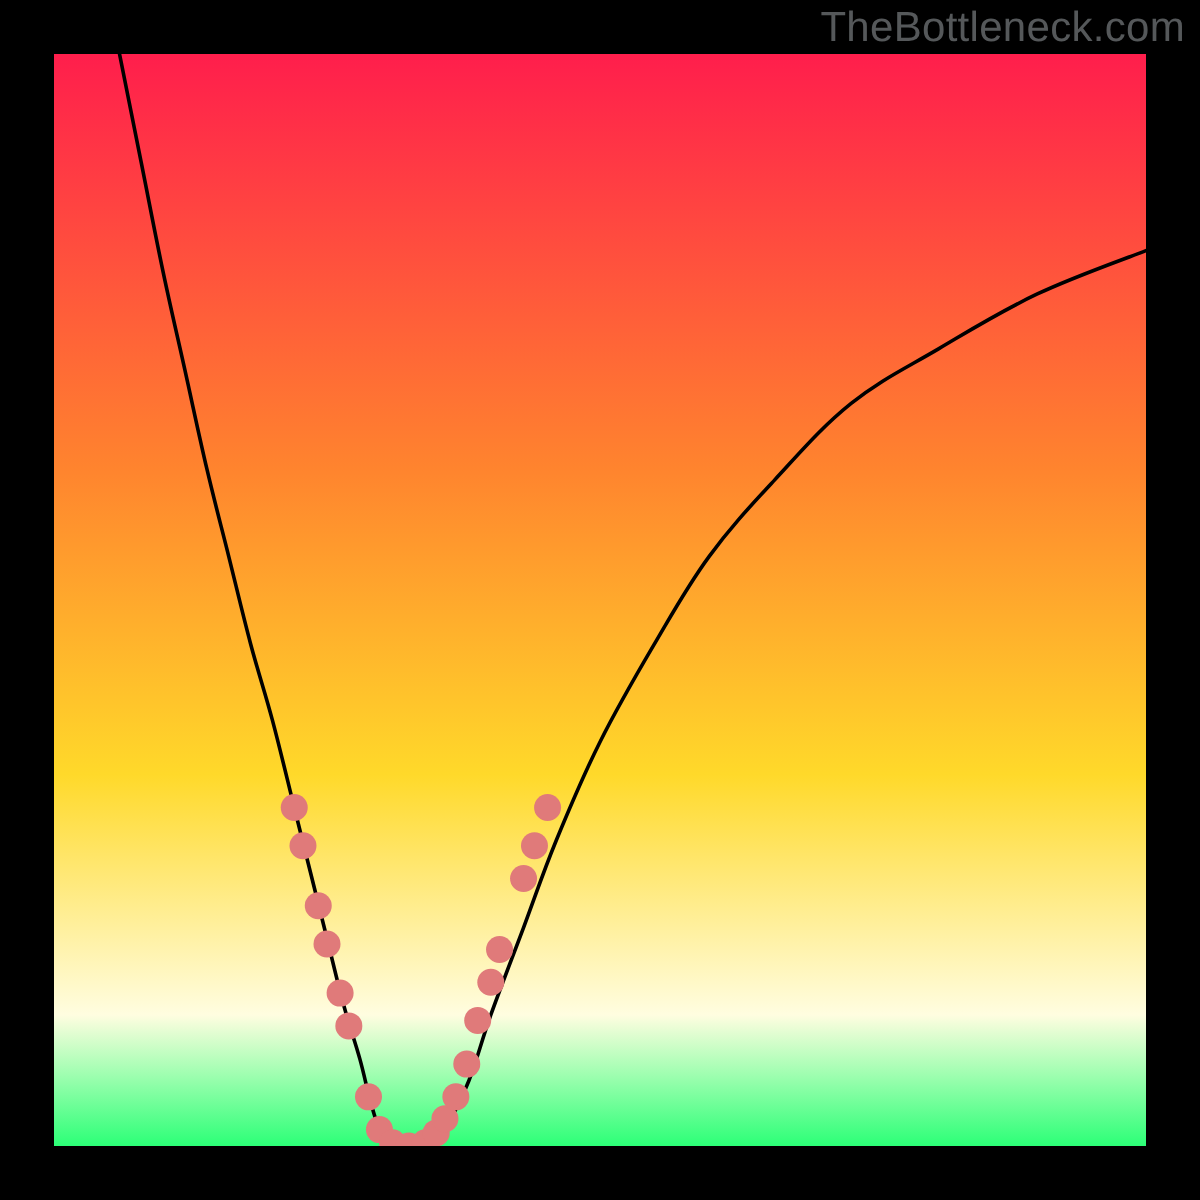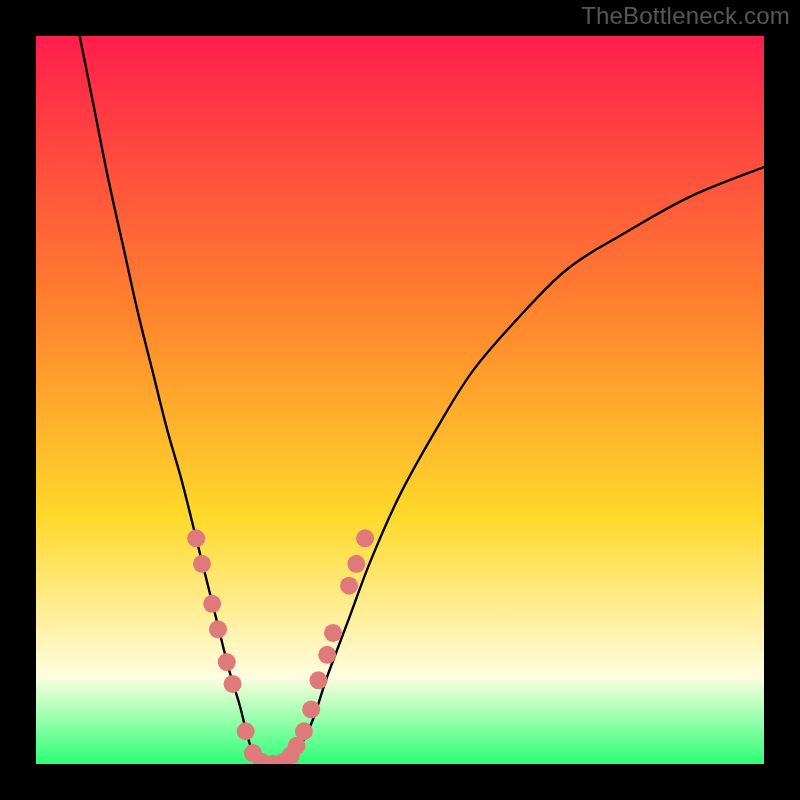--- a/index.html
+++ b/index.html
@@ -14,21 +14,21 @@
   .outer {
     position: relative;
     width: 800px;
     height: 800px;
     background: #000;
   }
   .watermark {
     position: absolute;
     top: 2px;
     right: 10px;
-    font-size: 24px;
+    font-size: 28px;
     font-weight: 500;
     color: #55585a;
     letter-spacing: 0.2px;
     z-index: 5;
   }
   .plot-wrap {
     position: absolute;
     left: 36px;
     top: 36px;
     width: 728px;

